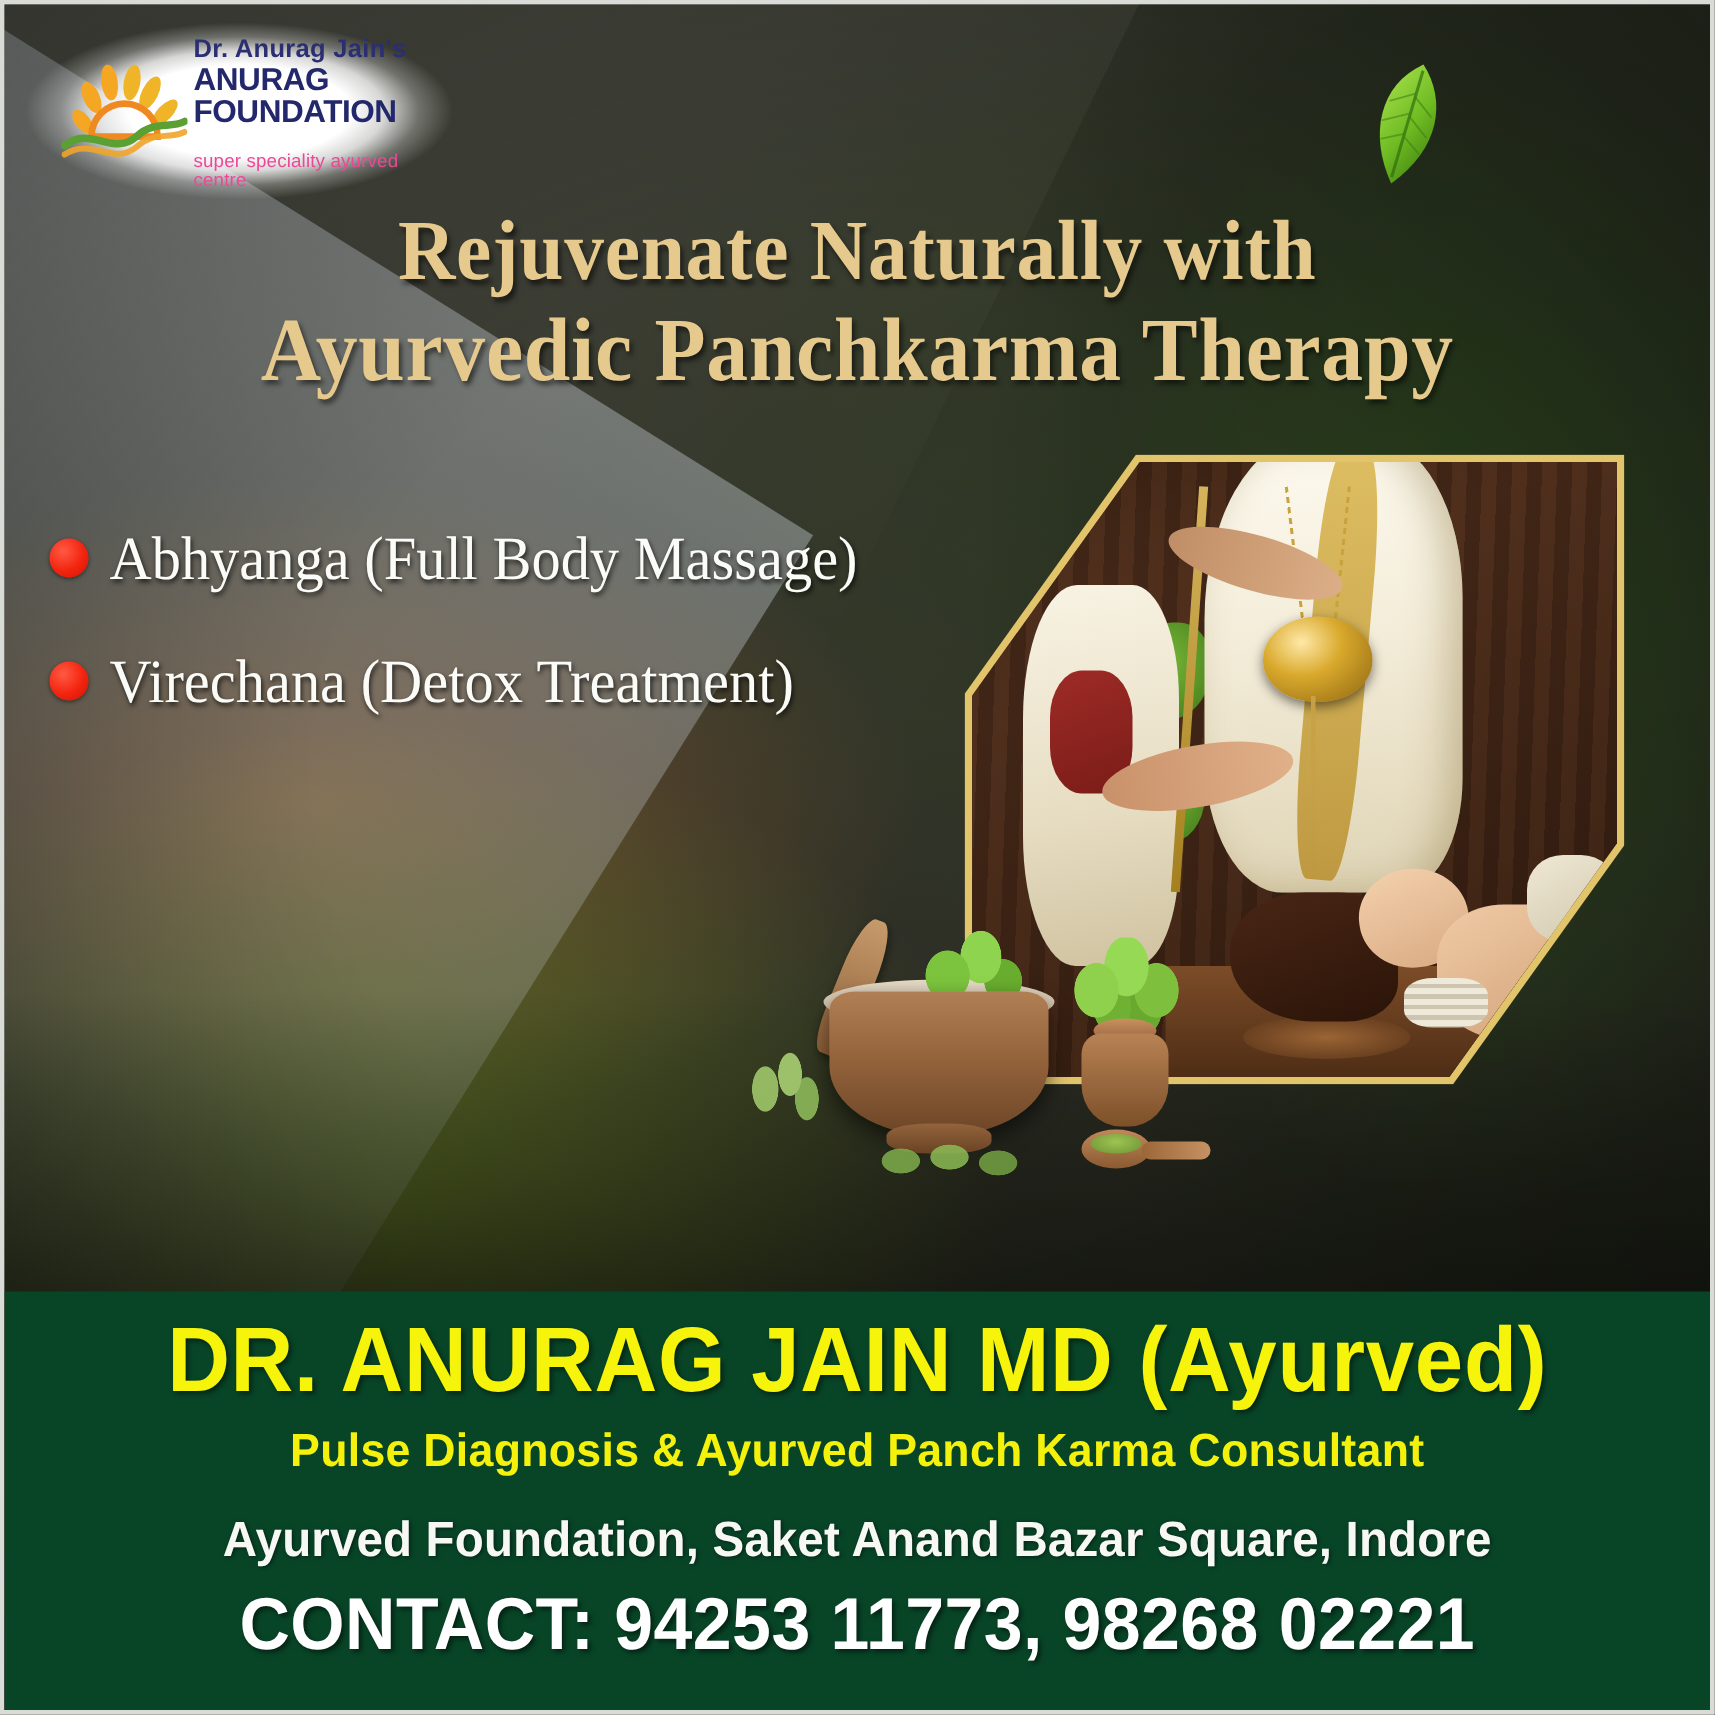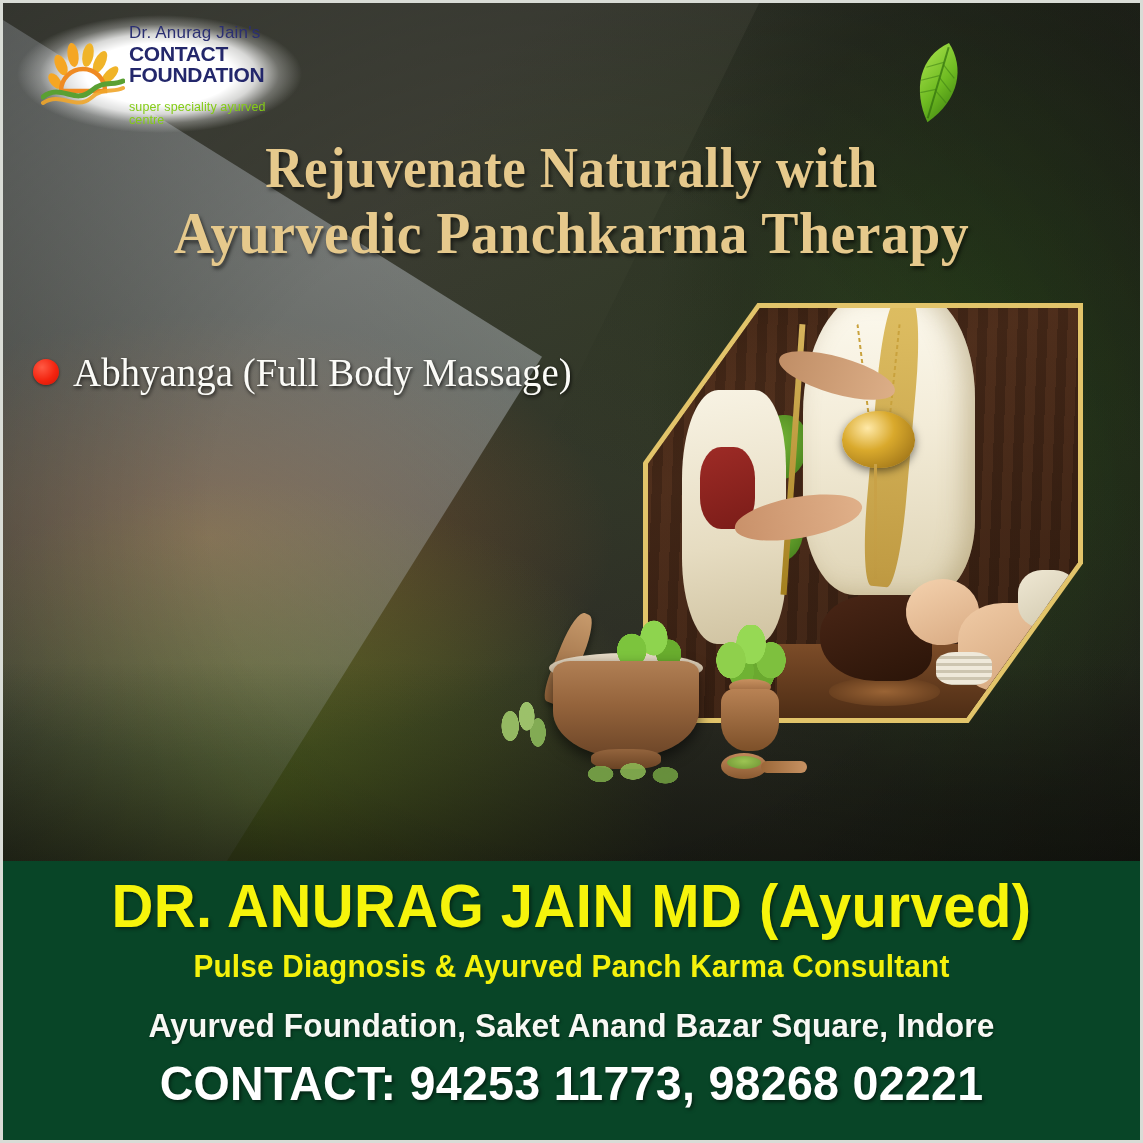--- a/index.html
+++ b/index.html
@@ -53,23 +53,23 @@
     position:absolute;left:14px;top:12px;width:285px;height:118px;
     background:radial-gradient(ellipse 50% 50% at 50% 50%, #ffffff 0%, #ffffff 52%, rgba(255,255,255,.80) 68%, rgba(255,255,255,.28) 84%, rgba(255,255,255,0) 100%);
     border-radius:50%;
   }
   .logo{
     position:absolute;left:38px;top:26px;width:250px;height:92px;
     display:flex;align-items:center;gap:4px;
   }
   .logo-mark{position:relative;width:84px;height:76px;flex:0 0 84px;}
   .logo-text{display:flex;flex-direction:column;justify-content:center;line-height:1;}
-  .logo-l1{font-size:17px;font-weight:normal;color:#2b2f72;letter-spacing:.2px;}
+  .logo-l1{font-size:17px;font-weight:bold;color:#2b2f72;letter-spacing:.2px;}
   .logo-l2{font-size:21px;font-weight:bold;color:#23276b;letter-spacing:-.3px;margin-top:2px;}
-  .logo-l3{font-size:12.5px;color:#84cc16;letter-spacing:.1px;margin-top:16px;}
+  .logo-l3{font-size:12.5px;color:#ec4899;letter-spacing:.1px;margin-top:16px;}
 
   
   .headline{
     position:absolute;left:0;right:0;top:133px;
     text-align:center;
     font-family:"Liberation Serif",serif;
     color:#e6c98c;
     font-weight:bold;
     font-size:57px;
     line-height:1.12;
@@ -423,34 +423,38 @@
           <ellipse cx="59" cy="25" rx="5.5" ry="12" transform="rotate(26 59 25)"></ellipse>
           <ellipse cx="69" cy="38" rx="5" ry="11" transform="rotate(44 69 38)"></ellipse>
         </g>
         <path d="M20 54 A22 22 0 0 1 64 54 Z" fill="none" stroke="#ef8a22" stroke-width="4.5"></path>
         <path d="M2 60 C20 46 34 68 50 54 C62 43 72 49 82 44" fill="none" stroke="#5aa033" stroke-width="5" stroke-linecap="round"></path>
         <path d="M2 66 C20 54 34 74 50 61 C62 50 72 56 82 51" fill="none" stroke="#f0a52a" stroke-width="4" stroke-linecap="round" opacity=".9"></path>
       </svg>
     </div>
     <div class="logo-text">
       <div class="logo-l1">Dr. Anurag Jain's</div>
-      <div class="logo-l2">CONTACT FOUNDATION</div>
+      <div class="logo-l2">ANURAG FOUNDATION</div>
       <div class="logo-l3">super speciality ayurved centre</div>
     </div>
   </div>
 
   <div class="headline">
     <span class="hl-line">Rejuvenate Naturally with</span>
     <span class="hl-line hl2">Ayurvedic Panchkarma Therapy</span>
   </div>
 
   <div class="bullets">
     <div class="bullet-row">
       <span class="dot"></span>
       <span class="bullet-label">Abhyanga (Full Body Massage)</span>
+    </div>
+    <div class="bullet-row">
+      <span class="dot"></span>
+      <span class="bullet-label">Virechana (Detox Treatment)</span>
     </div>
   </div>
 
   <div class="hex-wrap">
     <div class="hex"></div>
     <div class="hex-inner">
       <div class="sc-wall"></div>
       <div class="sc-plant1"></div>
       <div class="sc-plant2"></div>
       <div class="sc-saree"></div>

